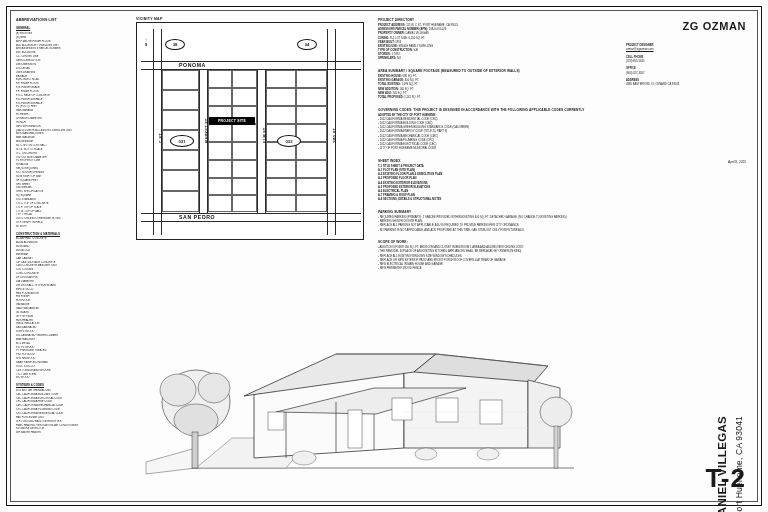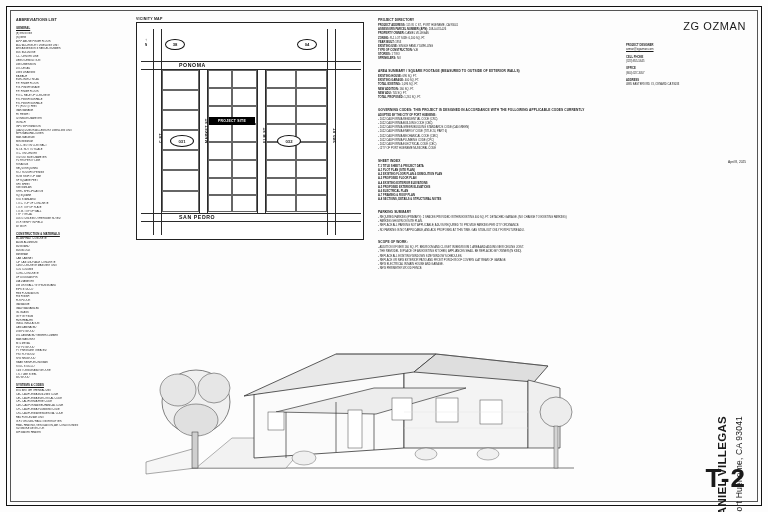--- a/index.html
+++ b/index.html
@@ -127,21 +127,21 @@
   .col-data .hd.first { margin-top: 0; }
   .col-data .row { white-space: nowrap; }
   .col-data .b { font-weight: bold; }
   .col-data .gap { height: 3.5px; }
   .linkish { text-decoration: underline; }
 
   
   .firm {
     position: absolute;
     right: 22px; top: 20px;
-    font-size: 11px; font-weight: normal; letter-spacing: 0.6px;
+    font-size: 11px; font-weight: bold; letter-spacing: 0.6px;
     text-align: right;
   }
   .firm-meta {
     position: absolute;
     right: 22px; top: 44px;
     width: 120px;
     text-align: left;
     font-size: 2.7px;
     line-height: 1.6;
   }

